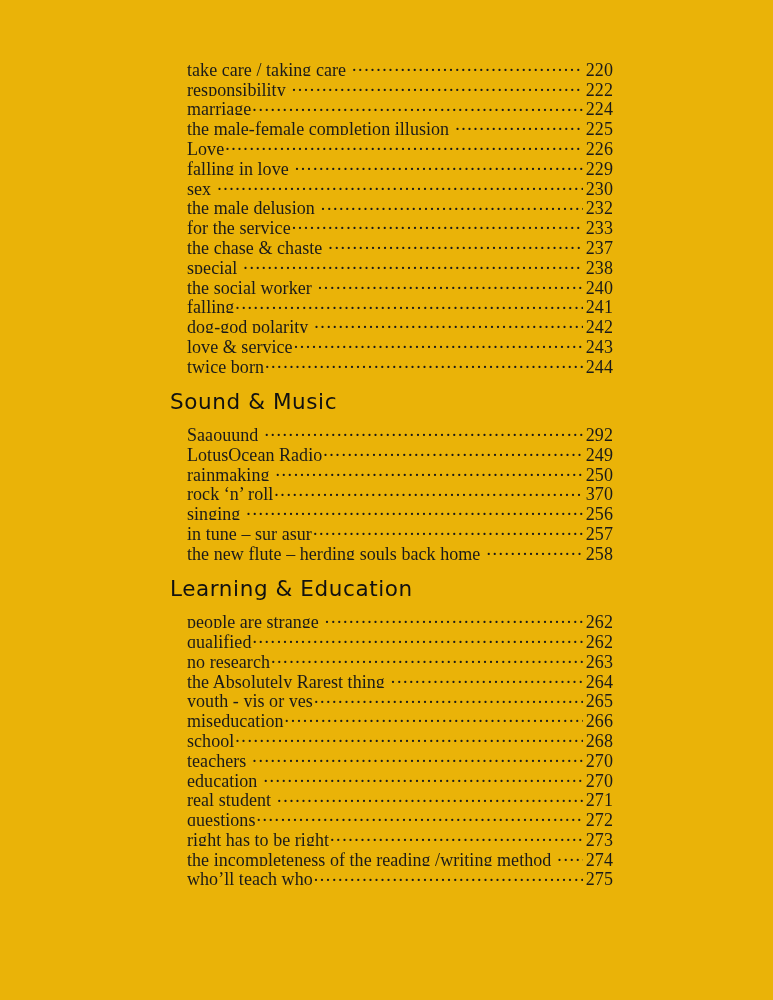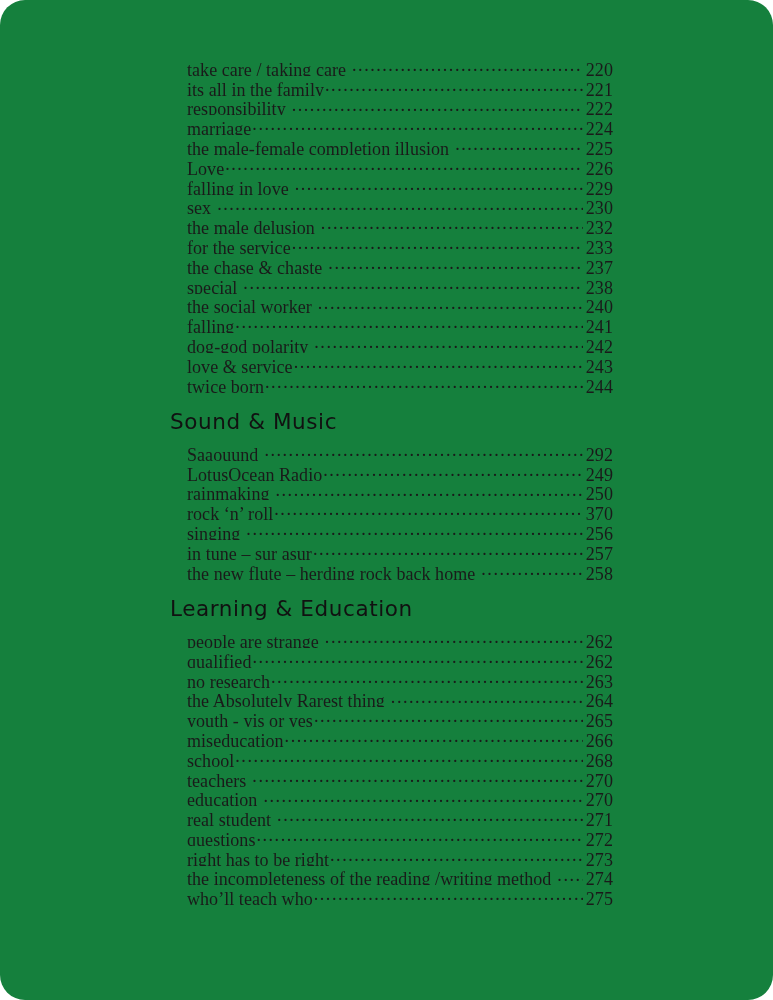--- a/index.html
+++ b/index.html
@@ -13,22 +13,21 @@
     overflow: hidden;
     font-family: "Liberation Serif", "DejaVu Serif", serif;
     color: #1a1a1a;
     -webkit-font-smoothing: antialiased;
   }
 
   #page {
     position: relative;
     width: 773px;
     height: 1000px;
-    background: #15803d;
-    border-radius: 25px;
+    background: #eab308;
   }
 
   
   #toc {
     position: absolute;
     left: 170px;
     top: 56px;
     width: 443px;
   }
 
@@ -114,25 +113,20 @@
 
 <div id="page">
   <div id="toc">
       <div class="section">
         <ul class="entries">
           <li class="entry gap-lead">
             <span class="entry-title">take care / taking care</span>
             <span class="entry-leader"></span>
             <span class="entry-page">220</span>
           </li>
-          <li class="entry">
-            <span class="entry-title">its all in the family</span>
-            <span class="entry-leader"></span>
-            <span class="entry-page">221</span>
-          </li>
           <li class="entry gap-lead">
             <span class="entry-title">responsibility</span>
             <span class="entry-leader"></span>
             <span class="entry-page">222</span>
           </li>
           <li class="entry">
             <span class="entry-title">marriage</span>
             <span class="entry-leader"></span>
             <span class="entry-page">224</span>
           </li>
@@ -230,21 +224,21 @@
             <span class="entry-title">singing</span>
             <span class="entry-leader"></span>
             <span class="entry-page">256</span>
           </li>
           <li class="entry">
             <span class="entry-title">in tune – sur asur</span>
             <span class="entry-leader"></span>
             <span class="entry-page">257</span>
           </li>
           <li class="entry gap-lead">
-            <span class="entry-title">the new flute – herding rock back home</span>
+            <span class="entry-title">the new flute – herding souls back home</span>
             <span class="entry-leader"></span>
             <span class="entry-page">258</span>
           </li>
         </ul>
       </div>
       <div class="section">
         <div class="section-heading">Learning &amp; Education</div>
         <ul class="entries">
           <li class="entry gap-lead">
             <span class="entry-title">people are strange</span>

